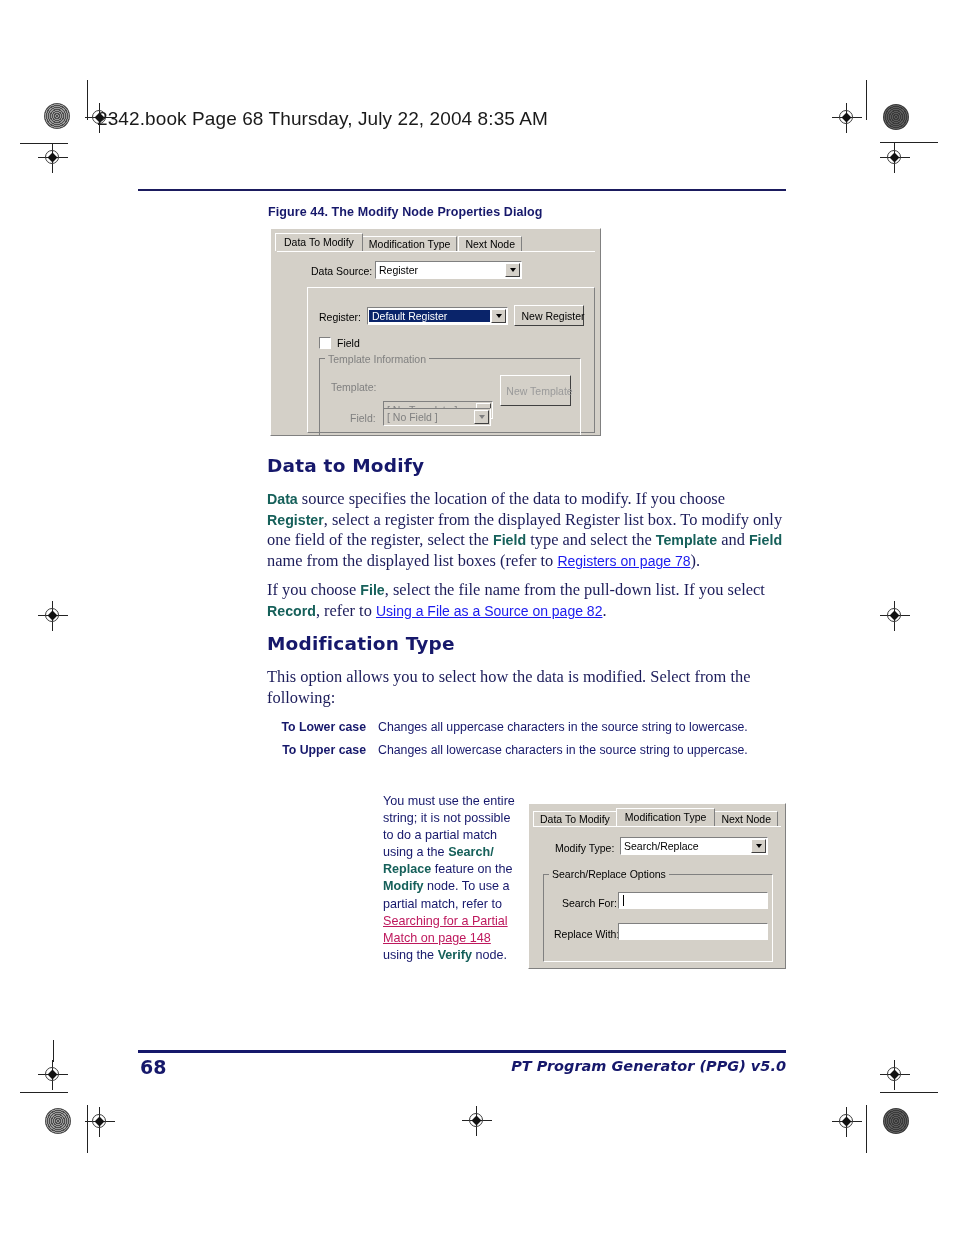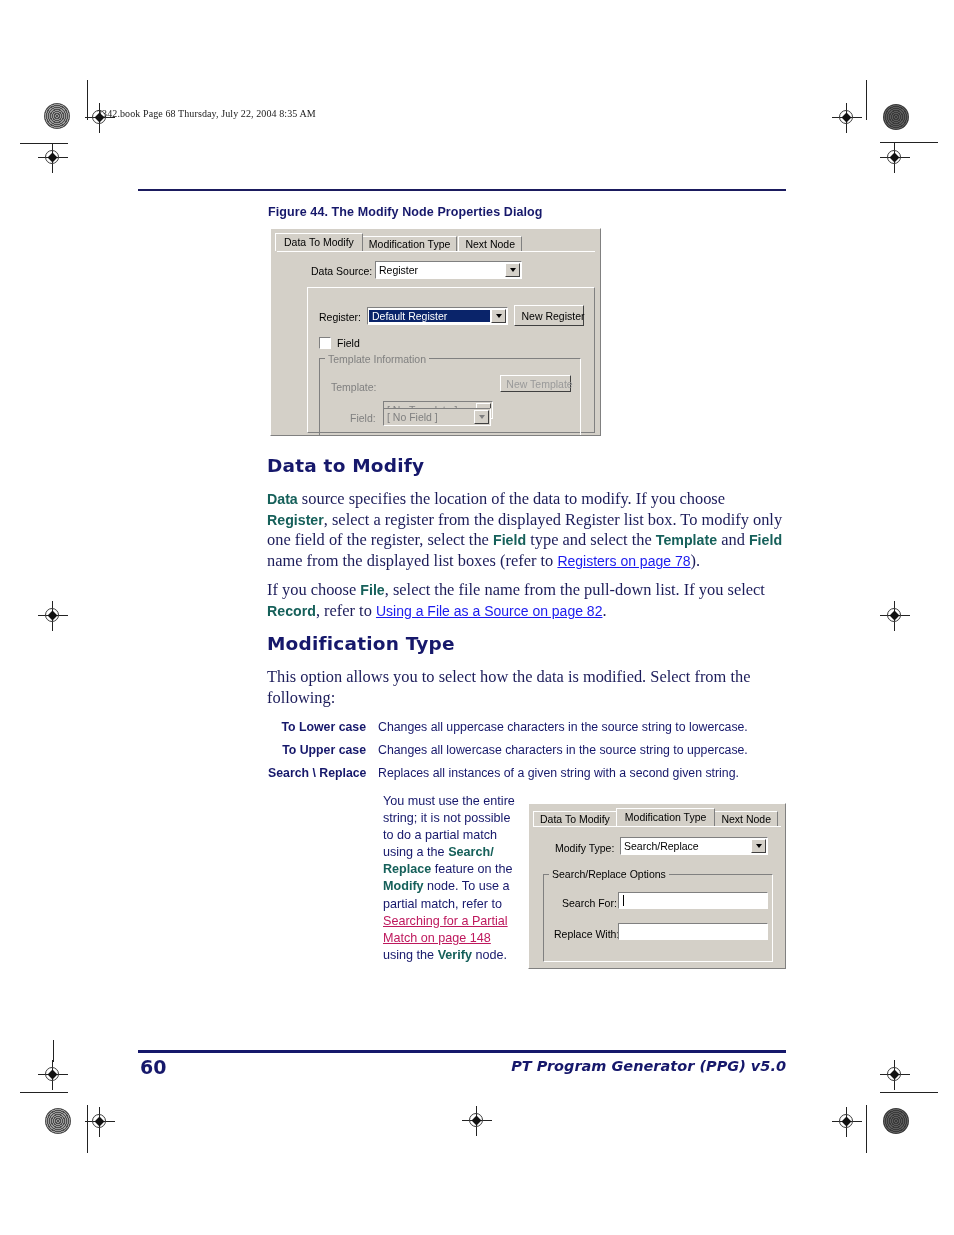--- a/index.html
+++ b/index.html
@@ -64,22 +64,22 @@
     position: absolute;
     background: #222;
     pointer-events: none;
   }
 
   
   .slug {
     position: absolute;
     left: 97px;
     top: 108px;
-    font-family: Liberation Serif, serif;
-    font-size: 10px;
+    font-family: Liberation Sans, sans-serif;
+    font-size: 19px;
     color: #1a1a1a;
     white-space: nowrap;
     letter-spacing: .1px;
   }
 
   
   .toprule {
     position: absolute;
     left: 138px;
     top: 189px;
@@ -520,21 +520,21 @@
   <div class="group" style="left:48px; top:129px; width:262px; height:80px;"></div>
   <div class="group-title dim" style="left:54px; top:124px;">Template Information</div>
 
   <div class="lbl dim" style="left:60px; top:152px;">Template:</div>
   <div class="combo dim" style="left:112px; top:148px; width:110px; height:18px;margin-top:24px;">
     <span class="ctext">[ No Template ]</span>
     <span class="cbtn">
         <i class="arrow-dn dim"></i>
       </span>
   </div>
-  <div class="btn dim" style="left:229px; top:146px; width:71px; height:17px;">New Template</div>
+  <div class="btn dim" style="left:229px; top:146px; width:71px; height:31px;">New Template</div>
 
   <div class="lbl dim" style="left:79px; top:183px;">Field:</div>
   <div class="combo dim" style="left:112px; top:179px; width:108px; height:18px;">
     <span class="ctext">[ No Field ]</span>
     <span class="cbtn">
         <i class="arrow-dn dim"></i>
       </span>
   </div>
 </div>
 
@@ -556,24 +556,20 @@
 
 <div class="deflist" style="top:720px;">
   <div class="defrow">
     <div class="defterm">To Lower case</div>
     <div class="defdesc">Changes all uppercase characters in the source string to lowercase.</div>
   </div>
   <div class="defrow">
     <div class="defterm">To Upper case</div>
     <div class="defdesc">Changes all lowercase characters in the source string to uppercase.</div>
   </div>
-  <div class="defrow">
-    <div class="defterm">Search \ Replace</div>
-    <div class="defdesc">Replaces all instances of a given string with a second given string.</div>
-  </div>
 </div>
 
 <div class="narrow">
   <span>You must use the entire string; it is not possible to do a partial match using a the </span><b>Search/ Replace</b><span> feature on the </span><b>Modify</b><span> node. To use a partial match, refer to </span><a href="#">Searching for a Partial Match on page 148</a><span> using the </span><b>Verify</b><span> node.</span>
 </div>
 
 <div class="win" style="left:528px; top:803px; width:258px; height:166px;">
 
   <div class="tabstrip" style="left:4px;">
     <div class="tab">Data To Modify</div>
@@ -596,14 +592,14 @@
   <div class="lbl" style="left:33px; top:93px;">Search For:</div>
   <div class="txtfield" style="left:89px; top:88px; width:150px; height:17px;">
     <span class="caret"></span>
   </div>
 
   <div class="lbl" style="left:25px; top:124px;">Replace With:</div>
   <div class="txtfield" style="left:89px; top:119px; width:150px; height:17px;"></div>
 </div>
 
 <div class="footrule"></div>
-<div class="pagenum">60</div>
+<div class="pagenum">68</div>
 <div class="footer-title">PT Program Generator (PPG)  v5.0</div>
 
 </body></html>

